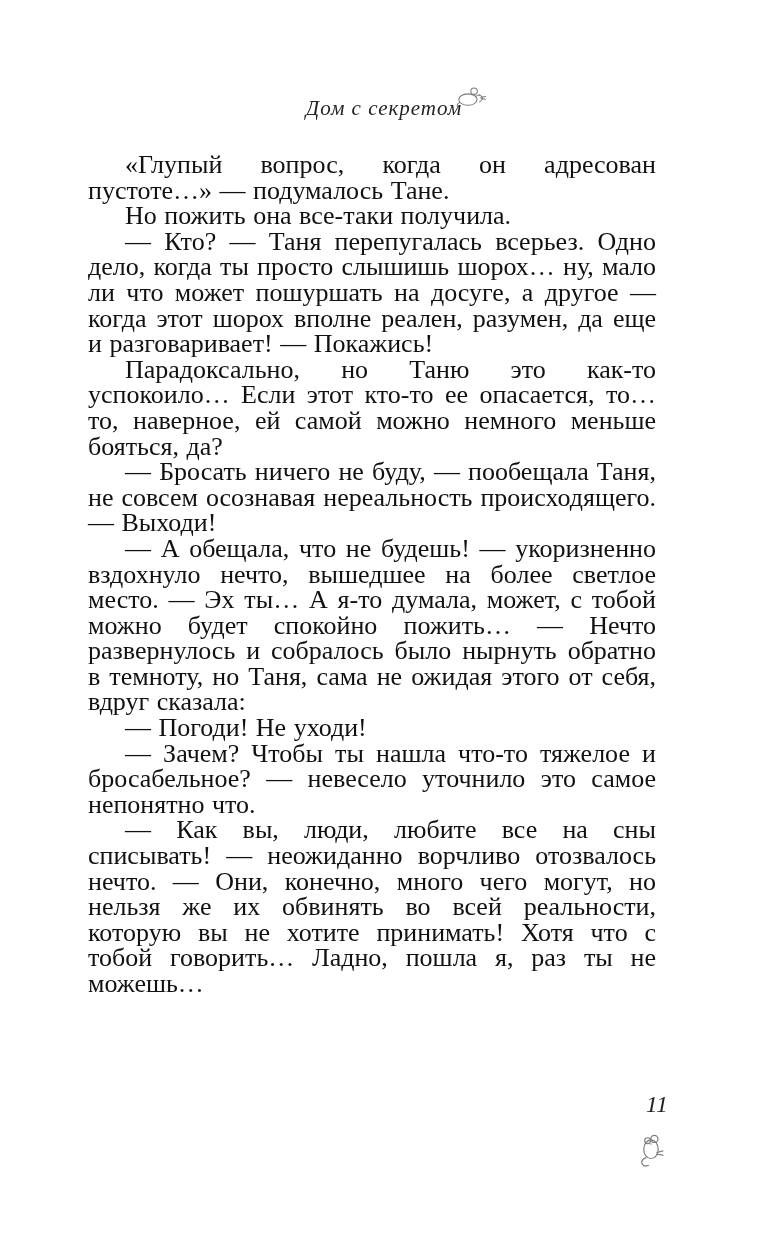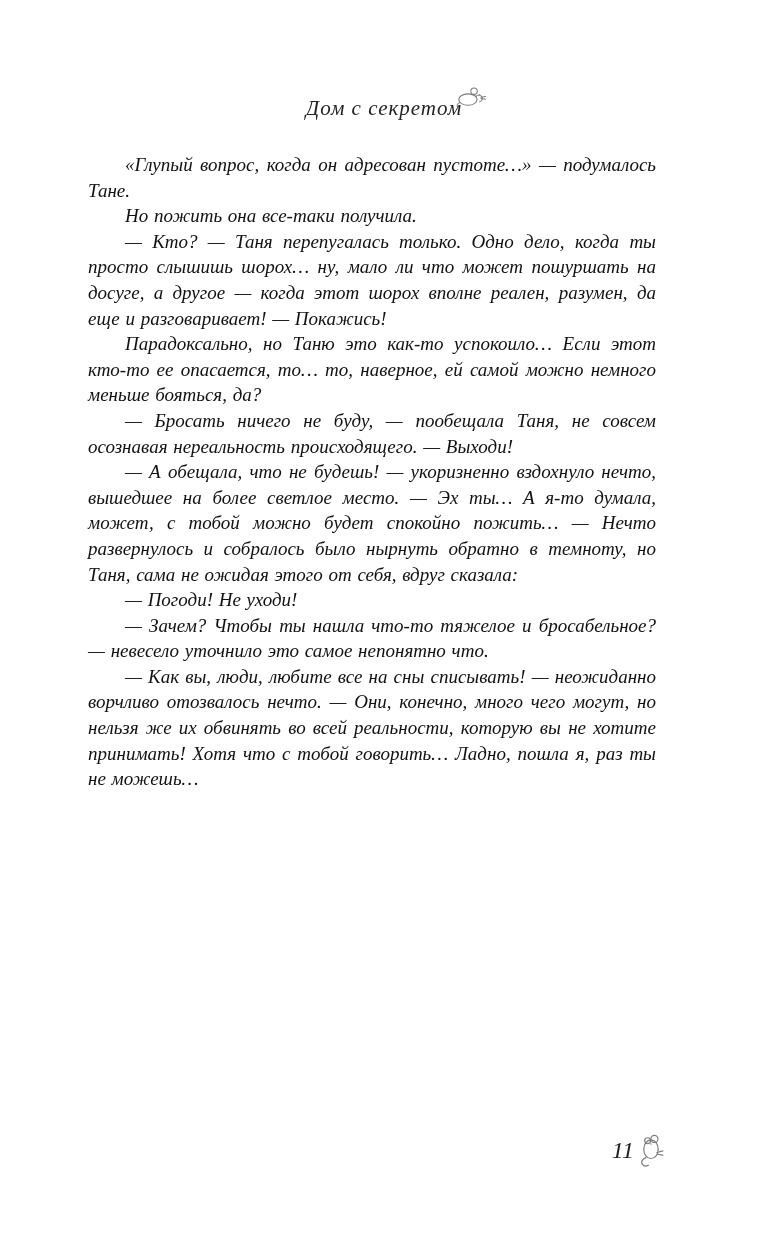--- a/index.html
+++ b/index.html
@@ -36,39 +36,39 @@
   .page-header .mouse {
     position: absolute;
     right: -26px;
     top: -14px;
   }
   .text-block {
     position: absolute;
     top: 152px;
     left: 88px;
     width: 568px;
-    font-size: 19px;
+    font-size: 26px;
     line-height: 25.6px;
     text-align: justify;
     hyphens: auto;
     -webkit-hyphens: auto;
     word-spacing: 1px;
-    font-style: italic;
   }
   .text-block p {
     margin: 0;
     text-indent: 37px;
   }
   .page-footer {
     position: absolute;
     right: 100px;
     bottom: 72px;
     display: flex;
     align-items: flex-end;
-    gap: 0;
+    gap: 10px;
+    flex-direction: column;
   }
   .page-number {
     font-style: italic;
     font-size: 24px;
     color: #222222;
     padding-bottom: 4px;
   }
   .mouse svg { display: block; }
 </style>
 </head>
@@ -90,21 +90,21 @@
             <path d="M35 20 l6 -1 M35 21.5 l6 1"></path>
           </g>
         </svg>
       </span>
     </span>
   </header>
 
   <main class="text-block">
       <p lang="ru">«Глупый вопрос, когда он адресован пустоте…» — подумалось Тане.</p>
       <p lang="ru">Но пожить она все-таки получила.</p>
-      <p lang="ru">— Кто? — Таня перепугалась только. Одно дело, когда ты просто слышишь шорох… ну, мало ли что может пошуршать на досуге, а другое — когда этот шорох вполне реален, разумен, да еще и разговаривает! — Покажись!</p>
+      <p lang="ru">— Кто? — Таня перепугалась всерьез. Одно дело, когда ты просто слышишь шорох… ну, мало ли что может пошуршать на досуге, а другое — когда этот шорох вполне реален, разумен, да еще и разговаривает! — Покажись!</p>
       <p lang="ru">Парадоксально, но Таню это как-то успокоило… Если этот кто-то ее опасается, то… то, наверное, ей самой можно немного меньше бояться, да?</p>
       <p lang="ru">— Бросать ничего не буду, — пообещала Таня, не совсем осознавая нереальность происходящего. — Выходи!</p>
       <p lang="ru">— А обещала, что не будешь! — укоризненно вздохнуло нечто, вышедшее на более светлое место. — Эх ты… А я-то думала, может, с тобой можно будет спокойно пожить… — Нечто развернулось и собралось было нырнуть обратно в темноту, но Таня, сама не ожидая этого от себя, вдруг сказала:</p>
       <p lang="ru">— Погоди! Не уходи!</p>
       <p lang="ru">— Зачем? Чтобы ты нашла что-то тяжелое и бросабельное? — невесело уточнило это самое непонятно что.</p>
       <p lang="ru">— Как вы, люди, любите все на сны списывать! — неожиданно ворчливо отозвалось нечто. — Они, конечно, много чего могут, но нельзя же их обвинять во всей реальности, которую вы не хотите принимать! Хотя что с тобой говорить… Ладно, пошла я, раз ты не можешь…</p>
     </main>
 
   <footer class="page-footer">
     <span class="page-number">11</span>

